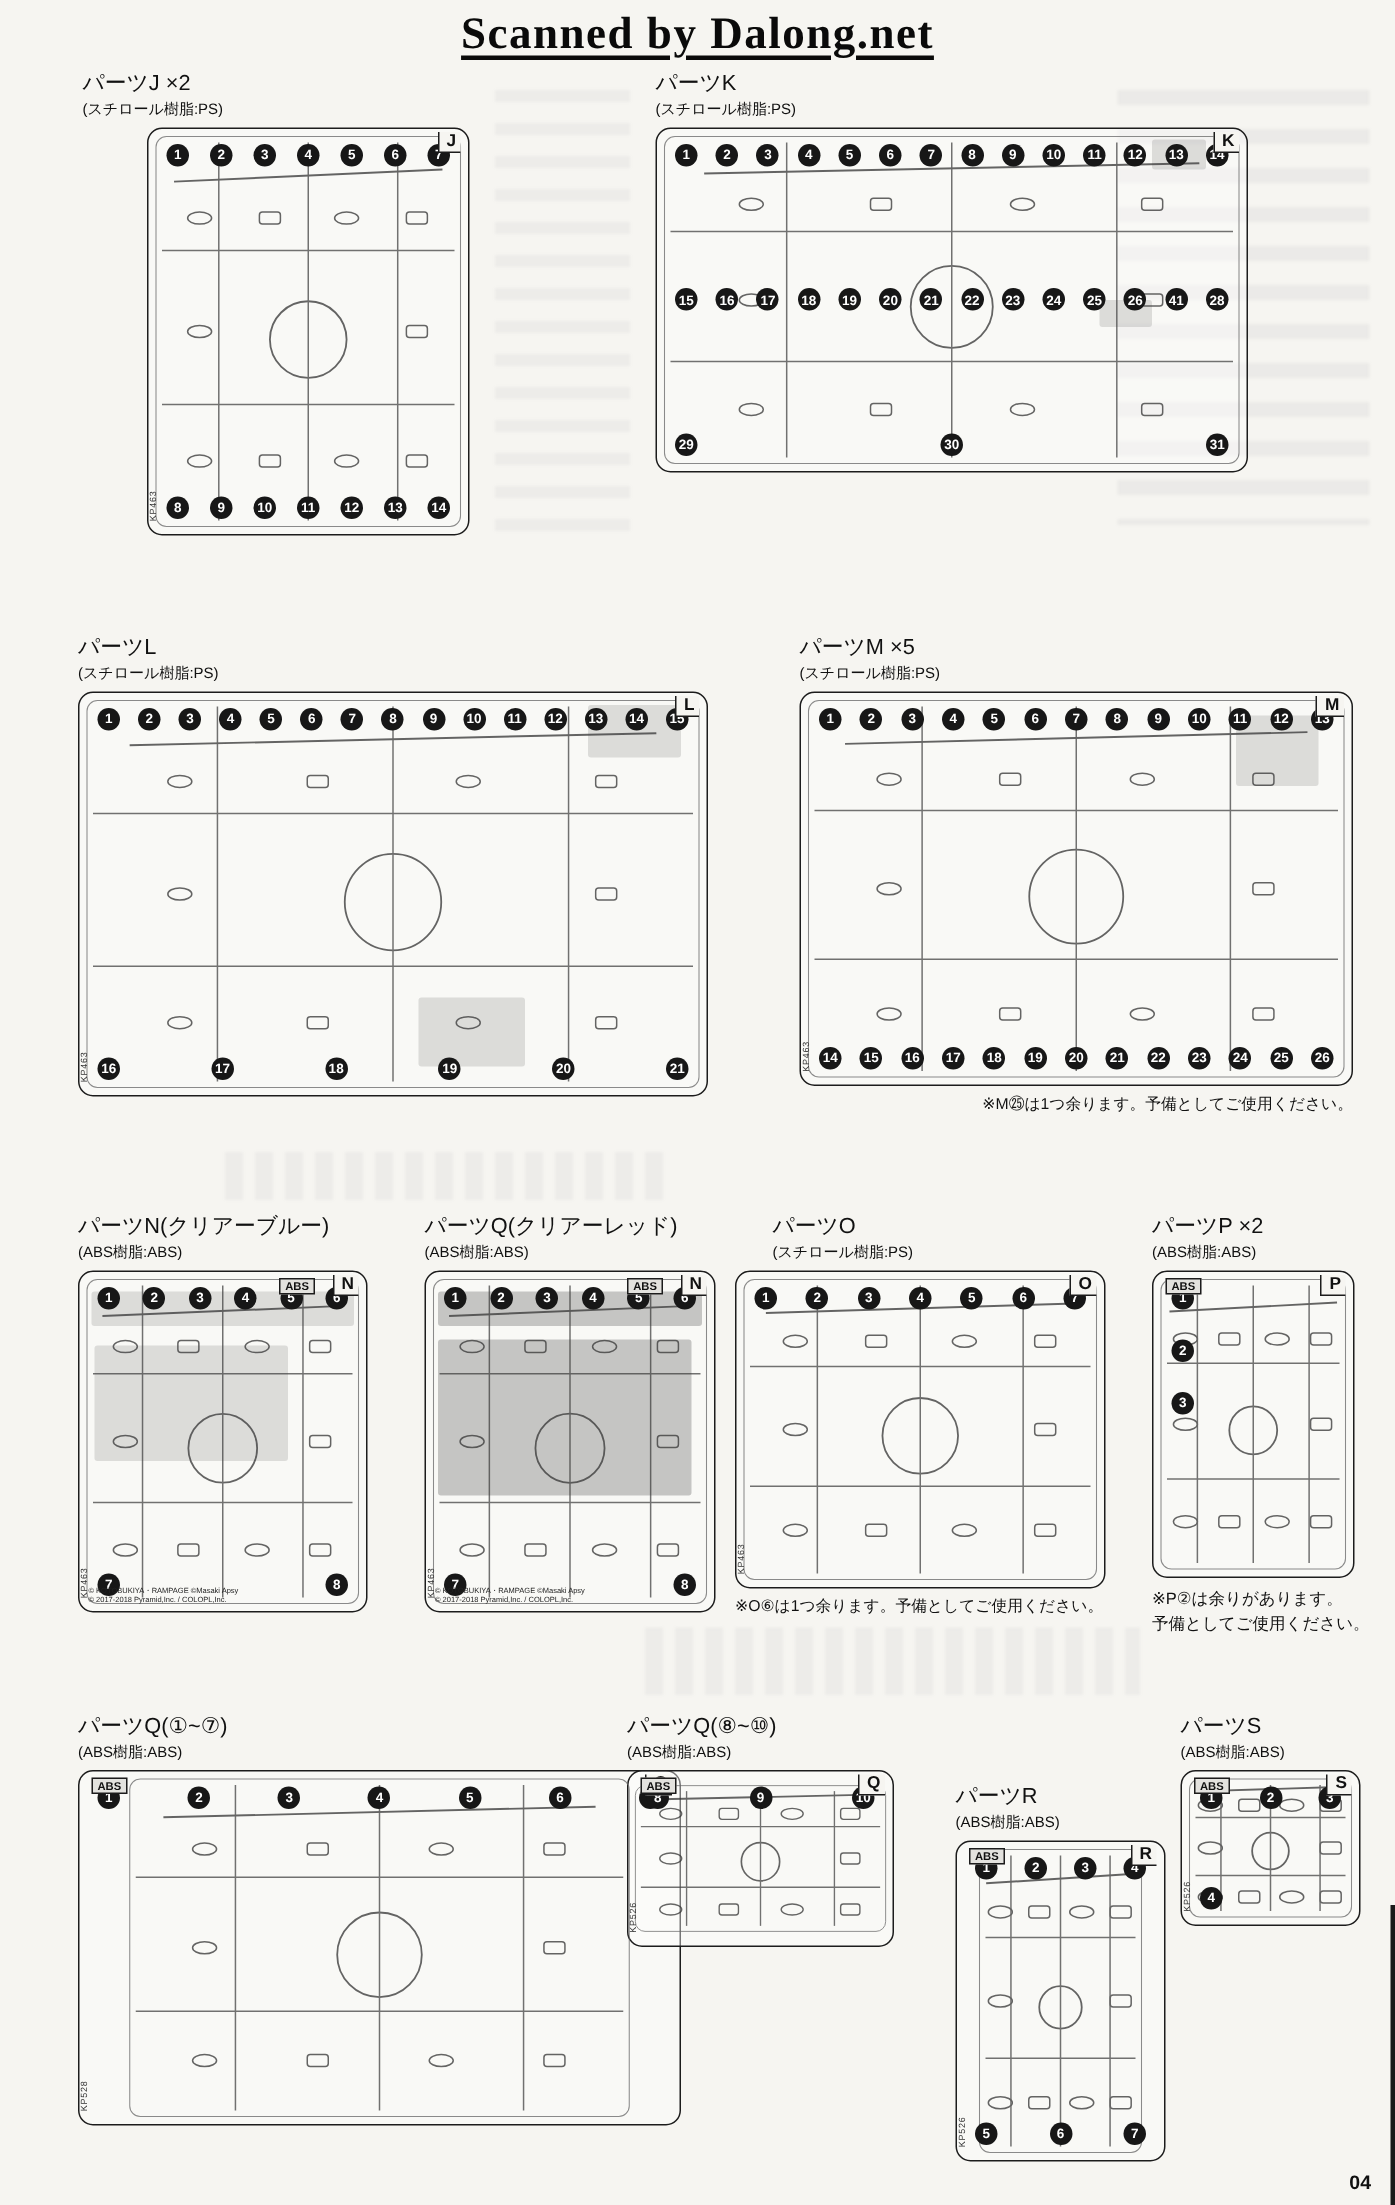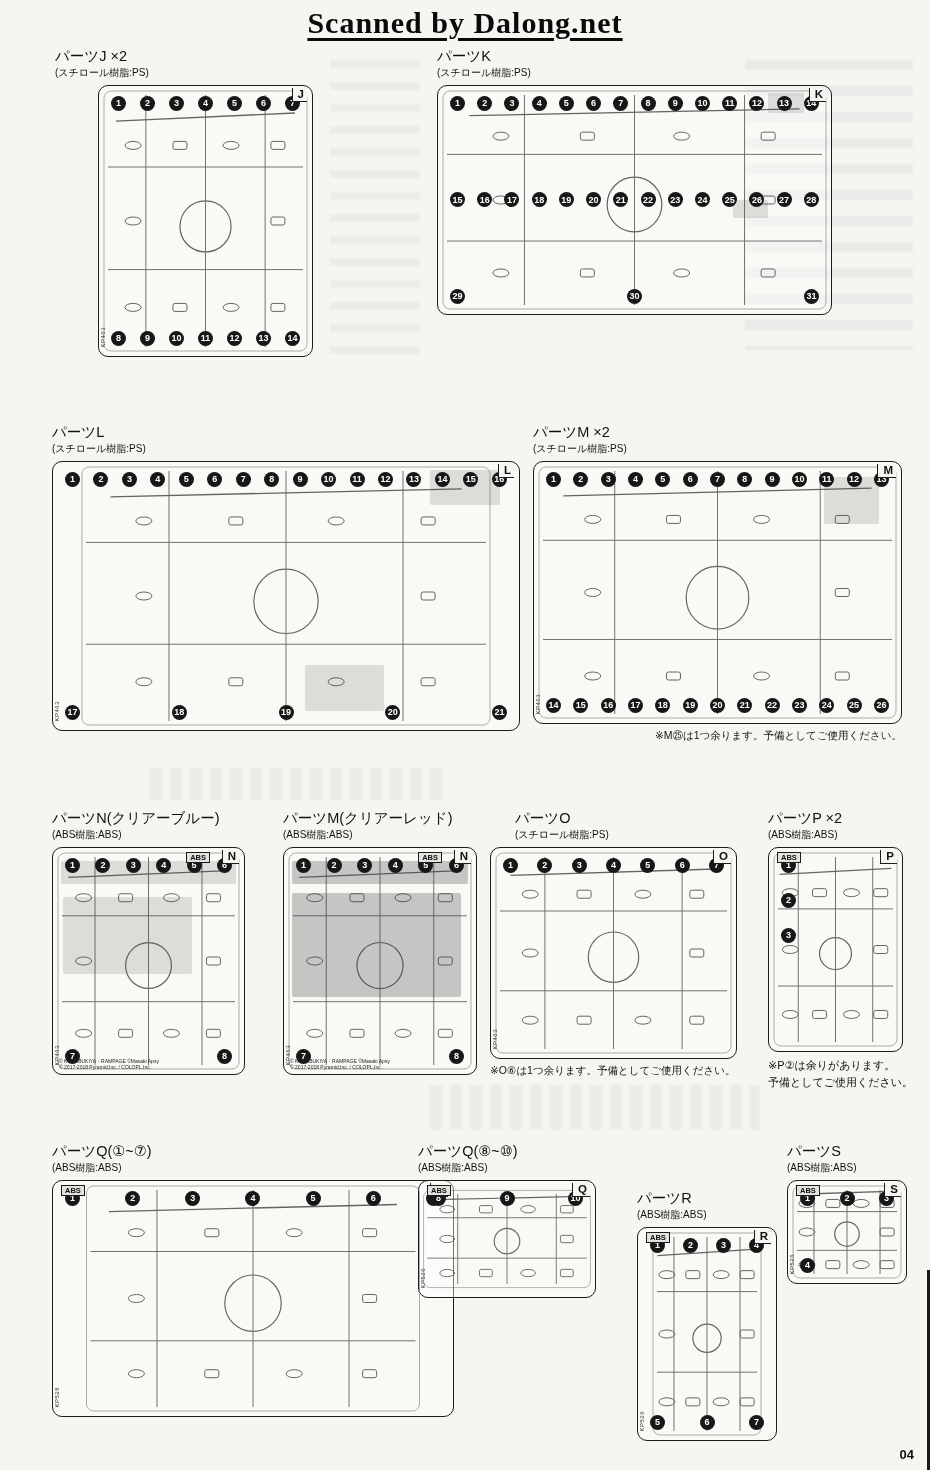--- a/index.html
+++ b/index.html
@@ -68,21 +68,21 @@
   .shade.dark { background:rgba(60,60,60,.27); }
   .ghost { position:absolute; pointer-events:none; filter:blur(1px); }
   .pageno { position:absolute; right:16px; bottom:8px; font-size:13px; font-weight:bold; }
   .edge-line { position:absolute; right:0; bottom:0; width:3px; height:200px; background:#1a1a1a; }
 
   
   .panel-j  { left:55px;  top:48px;   width:258px; }
   .panel-j  .runner { width:215px; margin-left:43px; height:272px; }
   .panel-k  { left:437px; top:48px;   width:395px; }
   .panel-k  .runner { height:230px; }
-  .panel-l  { left:52px;  top:424px;  width:468px; }
+  .panel-l  { left:52px;  top:424px;  width:420px; }
   .panel-l  .runner { height:270px; }
   .panel-m  { left:533px; top:424px;  width:369px; }
   .panel-m  .runner { height:263px; }
   .panel-nb { left:52px;  top:810px;  width:193px; }
   .panel-nb .runner { height:228px; }
   .panel-nr { left:283px; top:810px;  width:194px; }
   .panel-nr .runner { height:228px; }
   .panel-o  { left:490px; top:810px;  width:247px; }
   .panel-o  .ptitle, .panel-o .pmat { margin-left:25px; }
   .panel-o  .runner { height:212px; }
@@ -216,21 +216,21 @@
         <span class="pnum">17</span>
         <span class="pnum">18</span>
         <span class="pnum">19</span>
         <span class="pnum">20</span>
         <span class="pnum">21</span>
         <span class="pnum">22</span>
         <span class="pnum">23</span>
         <span class="pnum">24</span>
         <span class="pnum">25</span>
         <span class="pnum">26</span>
-        <span class="pnum">27</span>
+        <span class="pnum">41</span>
         <span class="pnum">28</span>
         <span class="pnum">29</span>
         <span class="pnum">30</span>
         <span class="pnum">31</span>
       </div>
   </div>
 </section>
 
 <section class="panel panel-l">
   <div class="ptitle">パーツL</div>
@@ -280,21 +280,21 @@
         <span class="pnum">17</span>
         <span class="pnum">18</span>
         <span class="pnum">19</span>
         <span class="pnum">20</span>
         <span class="pnum">21</span>
       </div>
   </div>
 </section>
 
 <section class="panel panel-m">
-  <div class="ptitle">パーツM ×2</div>
+  <div class="ptitle">パーツM ×5</div>
   <div class="pmat">(スチロール樹脂:PS)</div>
   <div class="runner">
       <svg viewBox="0 0 367 261" class="sprue">
         <rect x="5" y="5" width="357" height="251" rx="7" fill="none" stroke="#666" stroke-width="0.7"></rect>
         <circle cx="183.5" cy="135.72" r="31.32" fill="none" stroke="#333" stroke-width="1.2"></circle>
         <line x1="80.74" y1="9" x2="80.74" y2="252" stroke="#444" stroke-width="1"></line>
         <line x1="183.5" y1="9" x2="183.5" y2="252" stroke="#444" stroke-width="1"></line>
         <line x1="286.26" y1="9" x2="286.26" y2="252" stroke="#444" stroke-width="1"></line>
         <line x1="9" y1="78.3" x2="358" y2="78.3" stroke="#444" stroke-width="1"></line>
         <line x1="9" y1="177.48000000000002" x2="358" y2="177.48000000000002" stroke="#444" stroke-width="1"></line>
@@ -385,21 +385,21 @@
         <span class="pnum">8</span>
       </div>
     <div class="copy">
       <div>© KOTOBUKIYA・RAMPAGE ©Masaki Apsy</div>
       <div>© 2017-2018 Pyramid,Inc. / COLOPL,Inc.</div>
     </div>
   </div>
 </section>
 
 <section class="panel panel-nr">
-  <div class="ptitle">パーツM(クリアーレッド)</div>
+  <div class="ptitle">パーツQ(クリアーレッド)</div>
   <div class="pmat">(ABS樹脂:ABS)</div>
   <div class="runner">
       <svg viewBox="0 0 192 226" class="sprue">
         <rect x="5" y="5" width="182" height="216" rx="7" fill="none" stroke="#666" stroke-width="0.7"></rect>
         <circle cx="96" cy="117.52000000000001" r="23.04" fill="none" stroke="#333" stroke-width="1.2"></circle>
         <line x1="42.24" y1="9" x2="42.24" y2="217" stroke="#444" stroke-width="1"></line>
         <line x1="96" y1="9" x2="96" y2="217" stroke="#444" stroke-width="1"></line>
         <line x1="149.76" y1="9" x2="149.76" y2="217" stroke="#444" stroke-width="1"></line>
         <line x1="9" y1="67.8" x2="183" y2="67.8" stroke="#444" stroke-width="1"></line>
         <line x1="9" y1="153.68" x2="183" y2="153.68" stroke="#444" stroke-width="1"></line>

